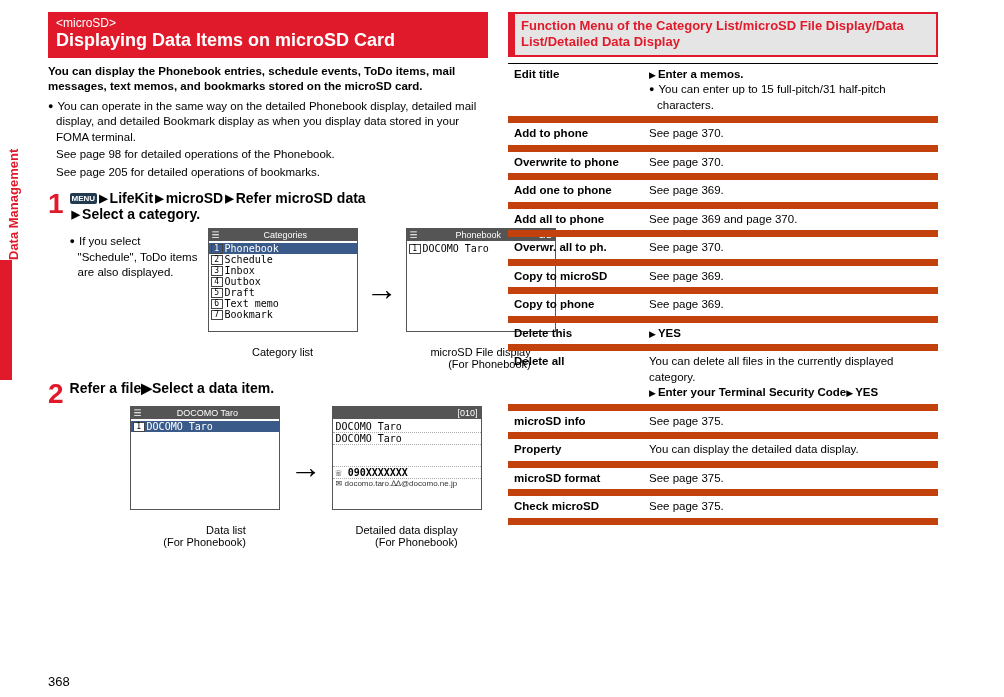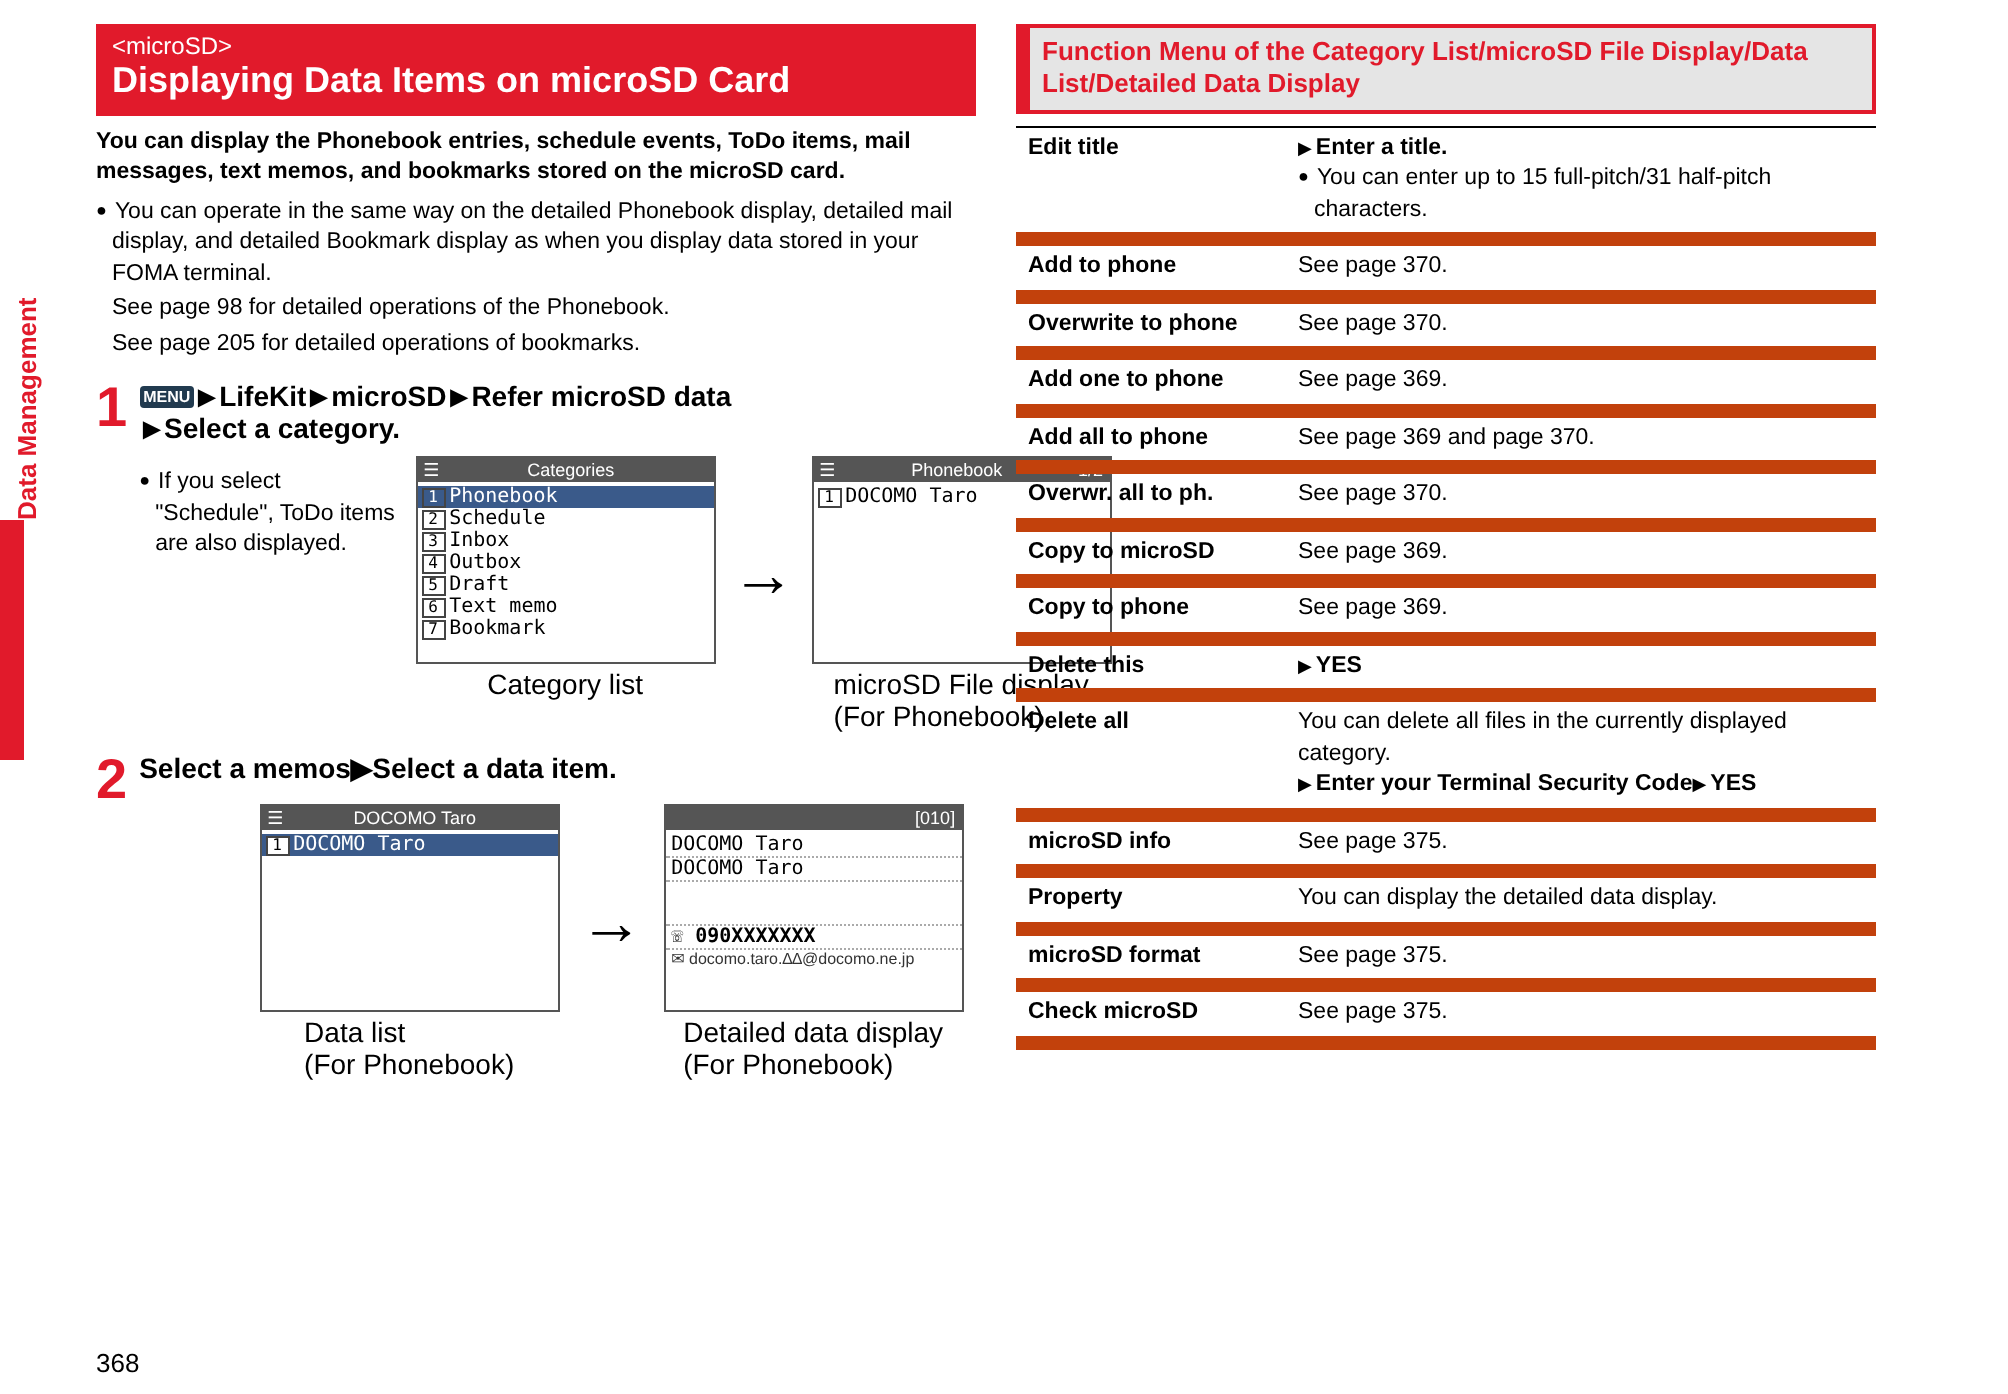--- a/index.html
+++ b/index.html
@@ -20,21 +20,21 @@
   .stepbody{flex:1}
   .instr{font-weight:bold;font-size:14px}
   .tri{color:#000;font-size:11px;margin:0 2px;vertical-align:1px}
   .menuicon{background:#213a4f;color:#fff;font-size:8px;padding:1px 2px;border-radius:2px;vertical-align:2px}
   .sub{margin-top:6px;line-height:1.35}
   .screen{border:1px solid #555;width:150px}
   .scrbody{padding:2px 0;min-height:90px}
   .scrrow{display:flex;align-items:center;font-size:10px;padding:0 2px;font-family:monospace}
   .scrrow .ic{width:12px;height:10px;border:1px solid #444;margin-right:2px;font-size:8px;line-height:8px;text-align:center}
   .arrow{font-size:32px;color:#000;align-self:center;margin-top:-20px}
-  .caplabel{text-align:left;font-size:14px;margin-top:2px}
+  .caplabel{text-align:right;font-size:11px;margin-top:14px}
   .scrgrp{display:flex;flex-direction:column;align-items:center}
   
   .hd2{background:#e5e5e5;border:2px solid #e11a2b;border-left-width:7px;color:#e11a2b;font-weight:bold;padding:4px 6px;margin-bottom:6px;font-size:13px;line-height:1.25}
   table{width:100%;border-collapse:collapse;font-size:11.5px}
   td{border-top:1px solid #000;border-bottom:7px solid #c2410c;padding:3px 6px;vertical-align:top;line-height:1.35}
   td.k{font-weight:bold;width:135px}
   .sm-tri{font-size:9px;margin-right:2px}
   .pagenum{position:absolute;bottom:8px;left:48px;font-size:13px}
   
   .detrow{font-size:10px;font-family:monospace;padding:0 3px;border-bottom:1px dotted #aaa}
@@ -102,21 +102,21 @@
             </div>
             <div class="caplabel"><span>microSD File display</span><br><span>(For Phonebook)</span></div>
           </div>
         </div>
       </div>
     </div>
 
     <div class="step">
       <div class="stepnum">2</div>
       <div class="stepbody">
-        <div class="instr">Select a memos▶Select a data item.</div>
+        <div class="instr">Refer a file▶Select a data item.</div>
         <div style="display:flex;gap:10px;margin-top:10px;margin-left:60px">
           <div class="scrgrp">
             <div class="screen">
               <div class="minihdr">
                   <span>☰</span>
                   <span>DOCOMO Taro</span>
                   <span>&nbsp;</span>
                 </div>
               <div class="scrbody">
                   <div class="scrrow" style="background:#3a5a8a;color:#fff">
@@ -149,21 +149,21 @@
       </div>
     </div>
   </div>
 
   <div class="col" style="max-width:430px">
     <div class="hd2">Function Menu of the Category List/microSD File Display/Data List/Detailed Data Display</div>
     <table>
         <tbody id="ftb">
           <tr>
             <td class="k">Edit title</td>
-            <td><span class="sm-tri">▶</span><b>Enter a title.</b><br><span class="bullet" style="display:inline-block">You can enter up to 15 full-pitch/31 half-pitch characters.</span></td>
+            <td><span class="sm-tri">▶</span><b>Enter a memos.</b><br><span class="bullet" style="display:inline-block">You can enter up to 15 full-pitch/31 half-pitch characters.</span></td>
           </tr>
           <tr>
             <td class="k">Add to phone</td>
             <td>See page 370.</td>
           </tr>
           <tr>
             <td class="k">Overwrite to phone</td>
             <td>See page 370.</td>
           </tr>
           <tr>

